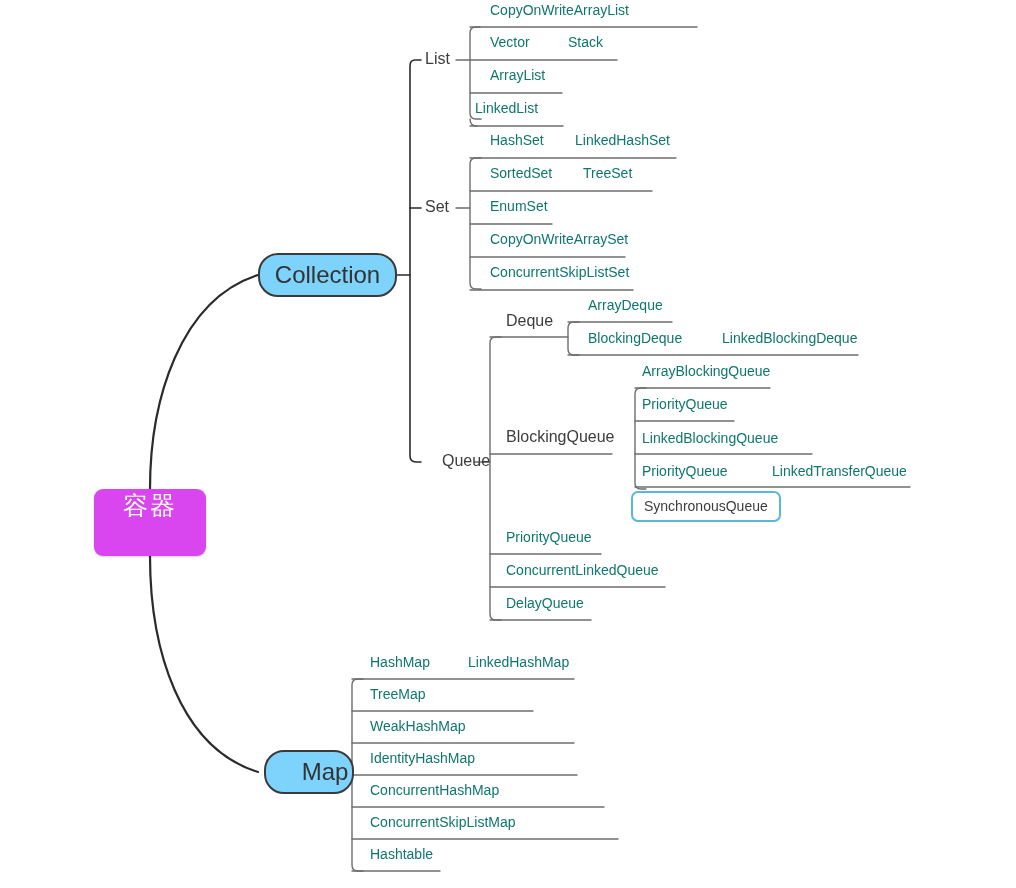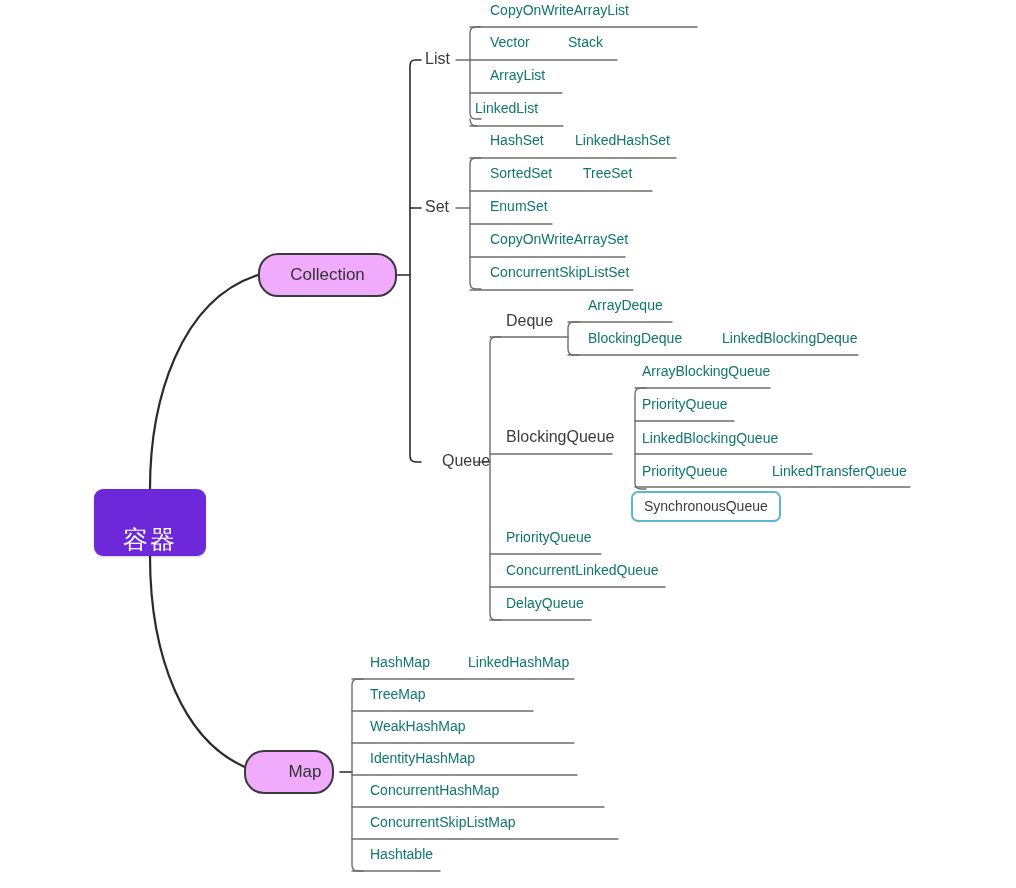--- a/index.html
+++ b/index.html
@@ -26,40 +26,40 @@
     pointer-events: none;
   }
   .node {
     position: absolute;
     white-space: nowrap;
     box-sizing: border-box;
   }
   
   .root-node {
     display: flex;
-    align-items: flex-end;
+    align-items: flex-start;
     justify-content: center;
-    background: #6d28d9;
+    background: #d946ef;
     color: #ffffff;
     border-radius: 9px;
     font-size: 25px;
     letter-spacing: 2px;
     font-weight: normal;
     box-shadow: 0 1px 2px rgba(0,0,0,0.18);
   }
   
   .main-node {
     display: flex;
     align-items: center;
     justify-content: center;
-    background: #f0abfc;
+    background: #7dd3fc;
     color: #333333;
     border: 2px solid #3a3a3a;
     border-radius: 20px;
-    font-size: 17px;
+    font-size: 24px;
   }
   
   .sub-label {
     color: #3c3c3c;
     font-size: 16px;
     line-height: 18px;
   }
   
   .leaf-label {
     color: #0f766e;
@@ -161,21 +161,21 @@
   </svg>
 
   <div class="node root-node" style="left:94px; top:489px; width:112px; height:67px;">
     <span>容器</span>
   </div>
 
   <div class="node main-node" style="left:258px; top:253px; width:139px; height:44px;">
     <span>Collection</span>
   </div>
 
-  <div class="node main-node" style="left:244px; top:750px; width:90px; height:44px;padding-left:32px;">
+  <div class="node main-node" style="left:264px; top:750px; width:90px; height:44px;padding-left:32px;">
     <span>Map</span>
   </div>
 
   <div class="node sub-label" style="left:425px; top:50px;">List</div>
 
   <div class="node sub-label" style="left:425px; top:198px;">Set</div>
 
   <div class="node sub-label" style="left:442px; top:452px;">Queue</div>
 
   <div class="node leaf-label" style="left:490px; top:1px;">CopyOnWriteArrayList</div>

